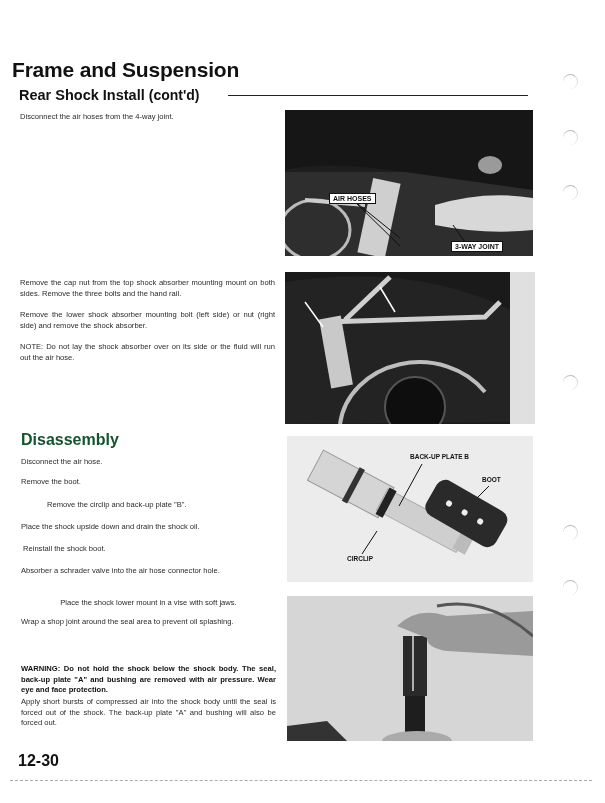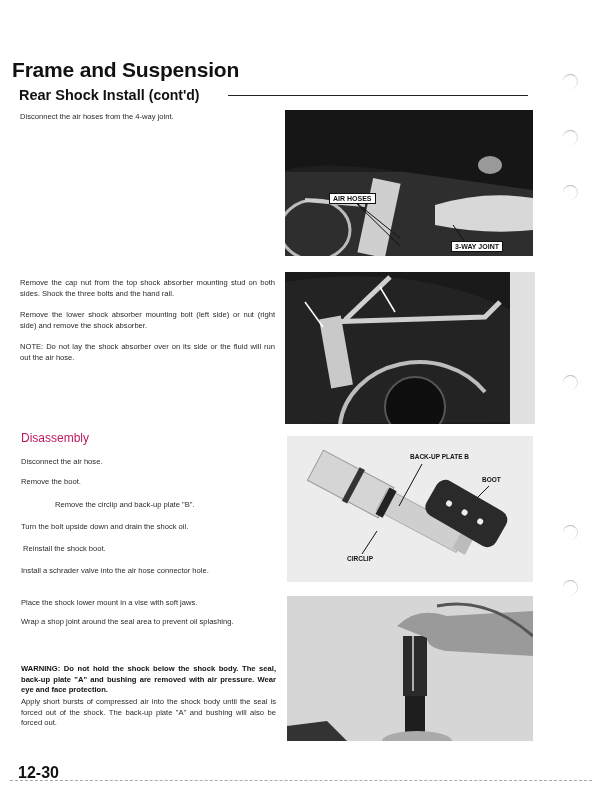--- a/index.html
+++ b/index.html
@@ -5,52 +5,52 @@
     html, body { margin: 0; padding: 0; background: #ffffff; }
     body { width: 605px; height: 803px; position: relative; overflow: hidden; font-family: "Liberation Sans", sans-serif; color: #1a1a1a; }
     .abs { position: absolute; }
     .title { left: 12px; top: 58px; font-size: 21px; font-weight: bold; letter-spacing: -0.2px; color: #111; }
     .subtitle { left: 19px; top: 87px; font-size: 14.5px; font-weight: bold; color: #111; white-space: nowrap; }
     .subtitle .small { font-size: 14px; font-weight: bold; }
     .rule { left: 228px; top: 95px; width: 300px; height: 0; border-top: 1.5px solid #222; }
     .para { font-size: 7.6px; line-height: 10.5px; color: #2a2a2a; width: 255px; }
     .para.j { text-align: justify; }
     .warn { font-weight: bold; color: #111; }
-    .h2 { left: 21px; top: 431px; font-size: 12px; font-weight: normal; color: #be185d; }
+    .h2 { left: 21px; top: 431px; font-size: 16px; font-weight: bold; color: #14532d; }
     .photo { background: #2b2b2b; overflow: hidden; }
     .label-box { position: absolute; background: #fff; border: 1px solid #111; font-size: 7px; font-weight: bold; padding: 1px 3px; color: #111; white-space: nowrap; }
     .label-plain { position: absolute; font-size: 6.5px; font-weight: bold; color: #111; white-space: nowrap; }
-    .pageno { left: 18px; top: 752px; font-size: 16px; font-weight: bold; color: #111; margin-top: 12px; }
+    .pageno { left: 18px; top: 752px; font-size: 16px; font-weight: bold; color: #111; }
     .footrule { left: 10px; top: 780px; width: 582px; border-top: 1px dashed #aaa; }
     .punch { position: absolute; left: 563px; width: 14px; height: 14px; border-radius: 50%; border-top: 1px solid #bbb; border-right: 1px solid #ddd; }
   </style>
 </head>
 <body>
 
 <div class="abs title">Frame and Suspension</div>
 <div class="abs subtitle">
   <span>Rear Shock Install</span>
   <span class="small">(cont'd)</span>
 </div>
 <div class="abs rule"></div>
 
 <div class="abs para" style="left:20px;top:112px;">Disconnect the air hoses from the 4-way joint.</div>
-<div class="abs para j" style="left:20px;top:278px;">Remove the cap nut from the top shock absorber mounting stud on both sides. Shock the three bolts and the hand rail.</div>
+<div class="abs para j" style="left:20px;top:278px;">Remove the cap nut from the top shock absorber mounting mount on both sides. Remove the three bolts and the hand rail.</div>
 <div class="abs para j" style="left:20px;top:310px;">Remove the lower shock absorber mounting bolt (left side) or nut (right side) and remove the shock absorber.</div>
 <div class="abs para j" style="left:20px;top:342px;">NOTE:  Do not lay the shock absorber over on its side or the fluid will run out the air hose.</div>
 
 <div class="abs h2">Disassembly</div>
 <div class="abs para" style="left:21px;top:457px;">Disconnect the air hose.</div>
 <div class="abs para" style="left:21px;top:477px;">Remove the boot.</div>
-<div class="abs para" style="left:27px;top:500px;padding-left:28px;">Remove the circlip and back-up plate "B".</div>
-<div class="abs para" style="left:21px;top:522px;">Turn the bolt upside down and drain the shock oil.</div>
+<div class="abs para" style="left:19px;top:500px;padding-left:28px;">Remove the circlip and back-up plate "B".</div>
+<div class="abs para" style="left:21px;top:522px;">Place the shock upside down and drain the shock oil.</div>
 <div class="abs para" style="left:23px;top:544px;">Reinstall the shock boot.</div>
-<div class="abs para" style="left:21px;top:566px;">Install a schrader valve into the air hose connector hole.</div>
+<div class="abs para" style="left:21px;top:566px;">Absorber a schrader valve into the air hose connector hole.</div>
 
-<div class="abs para" style="left:21px;top:598px;">Place the shock lower mount in a vise with soft jaws.</div>
+<div class="abs para" style="left:21px;top:598px;text-align:center;">Place the shock lower mount in a vise with soft jaws.</div>
 <div class="abs para j" style="left:21px;top:617px;">Wrap a shop joint around the seal area to prevent oil splashing.</div>
 <div class="abs para j warn" style="left:21px;top:664px;">WARNING:  Do not hold the shock below the shock body. The seal, back-up plate "A" and bushing are removed with air pressure. Wear eye and face protection.</div>
 <div class="abs para j" style="left:21px;top:697px;">Apply short bursts of compressed air into the shock body until the seal is forced out of the shock. The back-up plate "A" and bushing will also be forced out.</div>
 
 <div class="abs photo" style="left:285px;top:110px;width:248px;height:146px;">
   <svg width="248" height="146">
     <rect width="248" height="146" fill="#1e1e1e"></rect>
     <rect x="0" y="62" width="248" height="84" fill="#2e2e2e"></rect>
     <path d="M0 60 Q40 50 120 62 L248 80 L248 0 L0 0Z" fill="#161616"></path>
     <rect x="80" y="70" width="28" height="76" fill="#cfcfcf" transform="rotate(12 94 108)"></rect>

